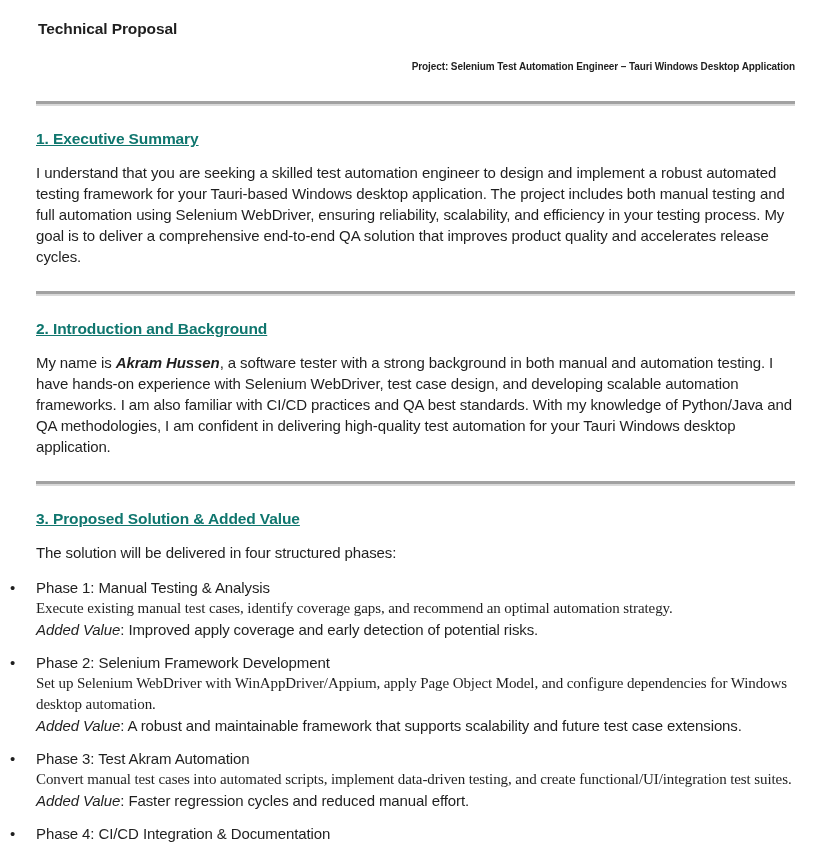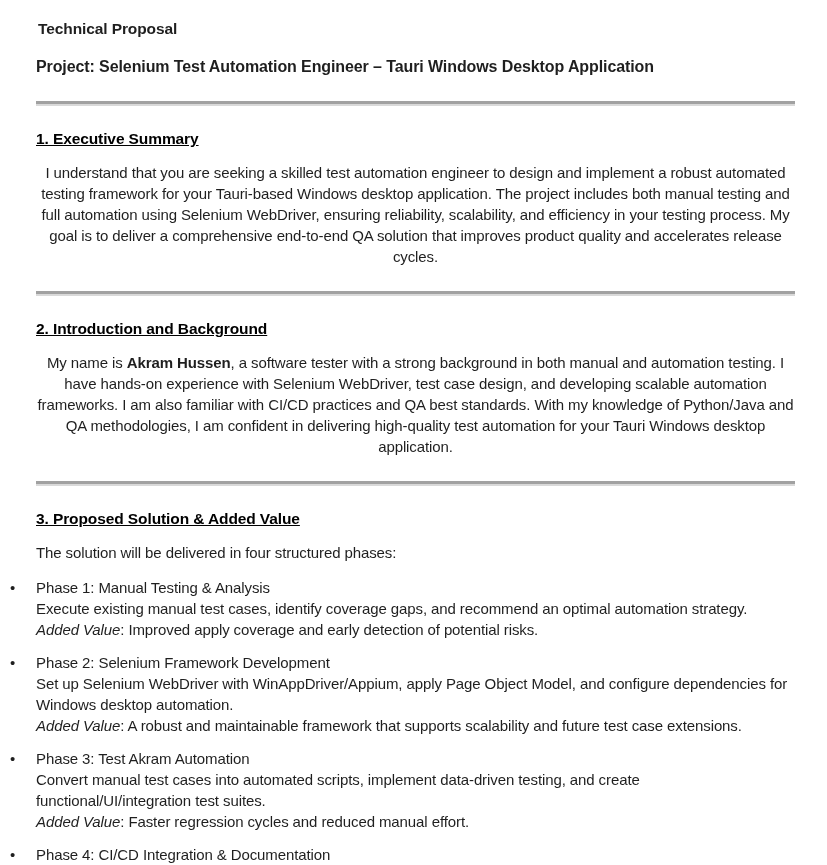--- a/index.html
+++ b/index.html
@@ -20,40 +20,40 @@
   .doc {
     padding: 18px 32px 0 36px;
   }
   .doc-title {
     font-weight: bold;
     font-size: 15.5px;
     margin: 0 0 0 2px;
   }
   .doc-subtitle {
     font-weight: bold;
-    font-size: 16px;
+    font-size: 10px;
     margin: 17px 0 0 0;
+    text-align: right;
   }
   hr.rule {
     border: none;
     height: 3px;
     background: #a1a1a1;
     border-bottom: 2px solid #d9d9d9;
     margin: 24px 0 22px 0;
   }
   .section-heading {
-    color: #000000;
+    color: #0f766e;
     font-weight: bold;
     font-size: 15.5px;
     text-decoration: underline;
     margin: 0 0 13px 0;
   }
   .para {
     margin: 0;
-    text-align: center;
   }
   .intro {
     margin: 0 0 14px 0;
   }
   ul.phases {
     list-style: none;
     margin: 0;
     padding: 0;
   }
   ul.phases li {
@@ -67,28 +67,29 @@
     width: 20px;
     text-align: left;
     color: #1f1f1f;
   }
   .phase-title {
     display: block;
     font-weight: normal;
   }
   .phase-desc {
     display: block;
+    font-family: Liberation Serif, serif;
   }
   .phase-added {
     display: block;
   }
   .phase-added em {
     font-style: italic;
   }
-  strong { font-weight: bold; }
+  strong { font-weight: bold; font-style: italic; }
 </style>
 </head>
 <body>
 
 <div class="doc">
 
   <div class="doc-title">Technical Proposal</div>
 
   <div class="doc-subtitle">Project: Selenium Test Automation Engineer – Tauri Windows Desktop Application</div>
 

